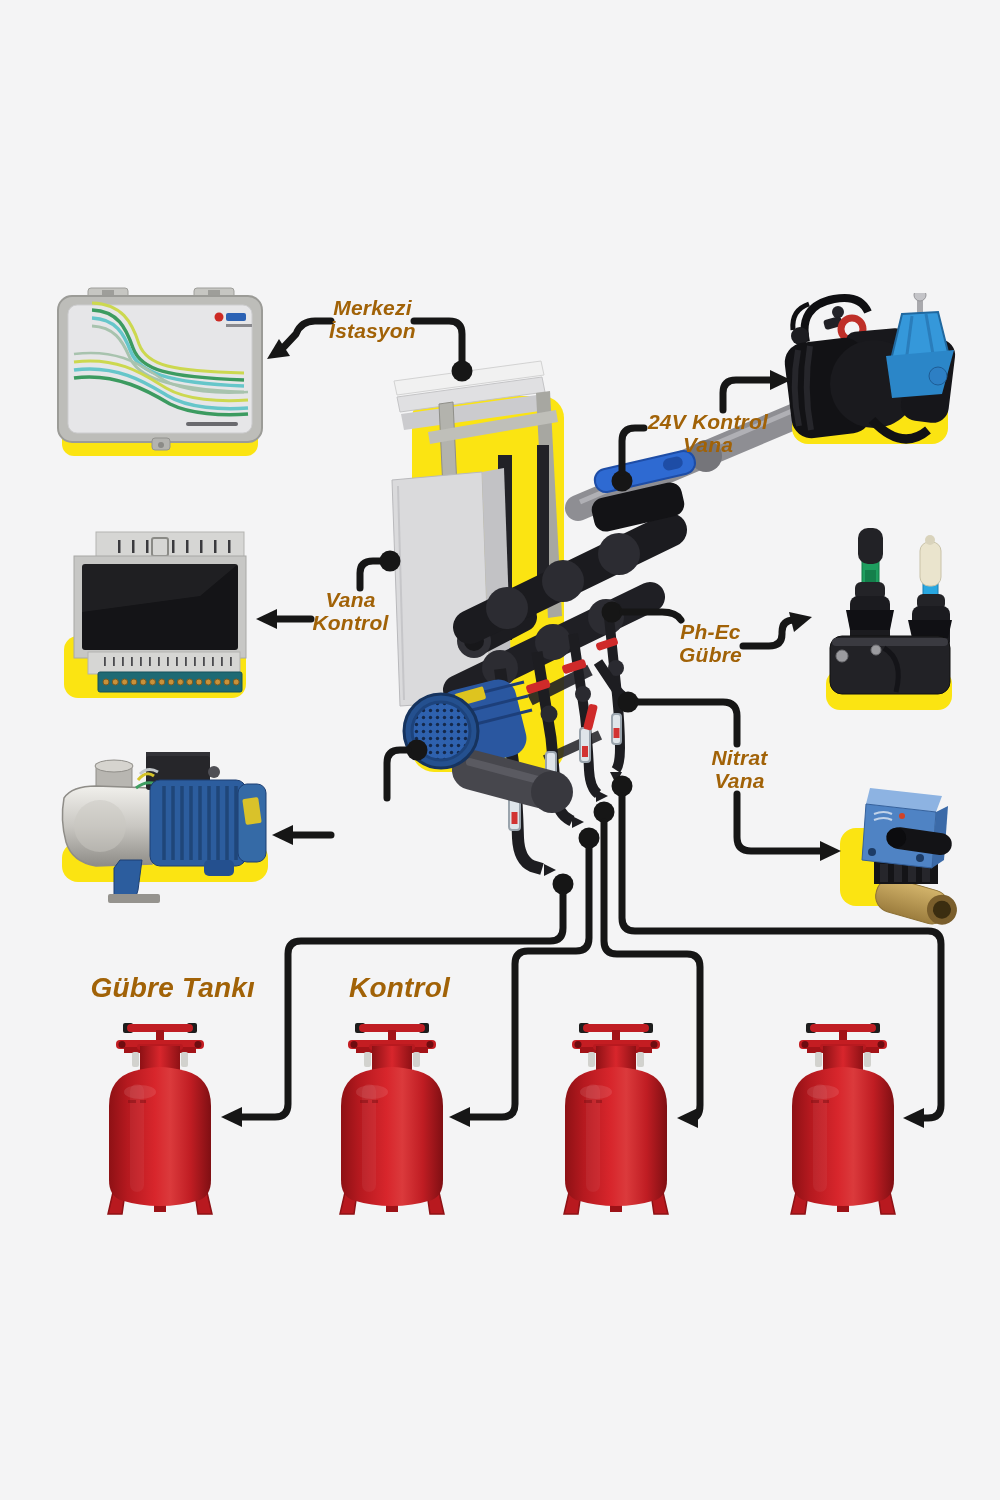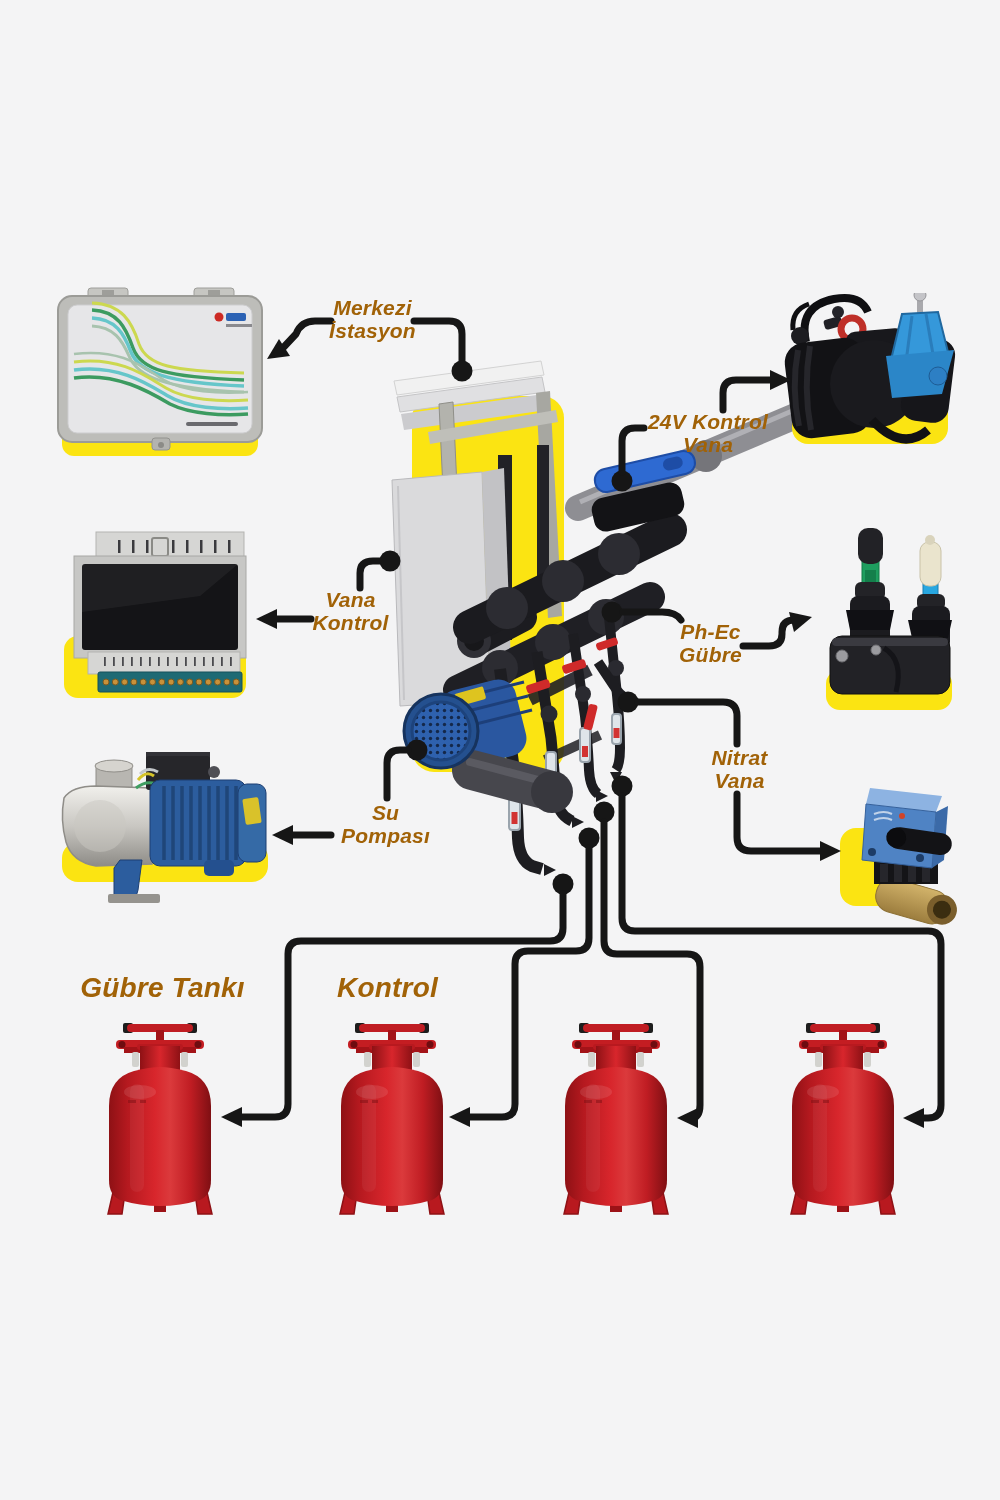--- a/index.html
+++ b/index.html
@@ -3,21 +3,21 @@
 <meta charset="utf-8">
 <style>
   html,body{margin:0;padding:0;}
   body{background:#e9e9ea;font-family:"Liberation Sans","DejaVu Sans",sans-serif;}
   .canvas{position:relative;width:1000px;height:1500px;background:var(--background,#f4f4f5);overflow:hidden;margin:0 auto;}
   .comp{position:absolute;z-index:10;}
   svg.connectors{position:absolute;left:0;top:0;z-index:30;pointer-events:none;}
   .lbl{position:absolute;z-index:40;text-align:center;font-style:italic;font-weight:700;
        color:#a16207;font-size:21px;line-height:23px;letter-spacing:.2px;}
   .lbl span{display:block;}
-  .lbl.big{font-size:28px;line-height:32px;}
+  .lbl.big{font-size:28px;line-height:32px;text-align:right;}
   .conn path{stroke:var(--connector,#161616);stroke-width:7;fill:none;stroke-linejoin:round;stroke-linecap:round;}
   .conn circle{fill:var(--connector,#161616);}
   .conn polygon{fill:var(--connector,#161616);stroke:none;}
 </style>
 </head>
 <body>
 
 <div class="canvas">
 
   <svg width="0" height="0" style="position:absolute" aria-hidden="true">
@@ -432,24 +432,20 @@
     <span>Vana</span>
   </div>
   <div class="lbl" style="left:278px;top:588px;width:145px">
     <span>Vana</span>
     <span>Kontrol</span>
   </div>
   <div class="lbl" style="left:648px;top:620px;width:125px">
     <span>Ph-Ec</span>
     <span>Gübre</span>
   </div>
-  <div class="lbl" style="left:313px;top:801px;width:145px">
-    <span>Su</span>
-    <span>Pompası</span>
-  </div>
   <div class="lbl" style="left:668px;top:746px;width:143px">
     <span>Nitrat</span>
     <span>Vana</span>
   </div>
   <div class="lbl big" style="left:70px;top:972px;width:185px">
     <span>Gübre Tankı</span>
   </div>
   <div class="lbl big" style="left:325px;top:972px;width:125px">
     <span>Kontrol</span>
   </div>

